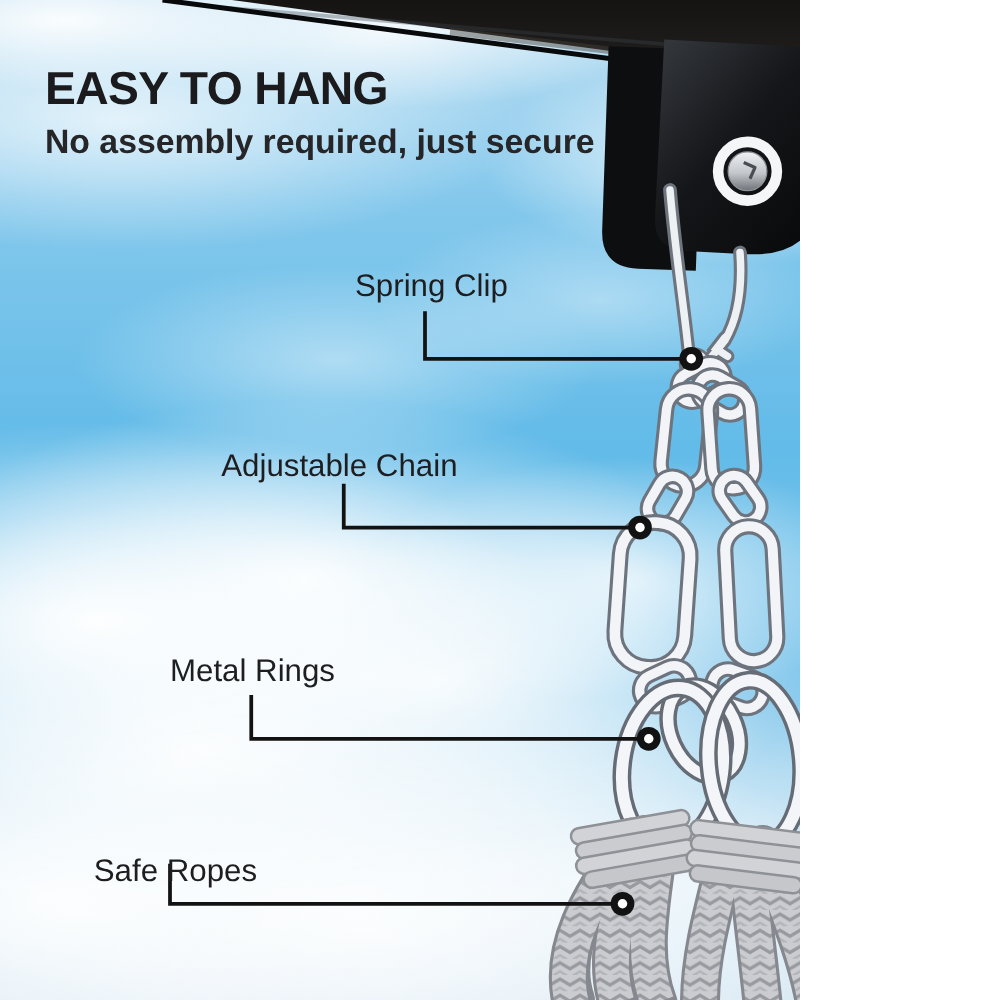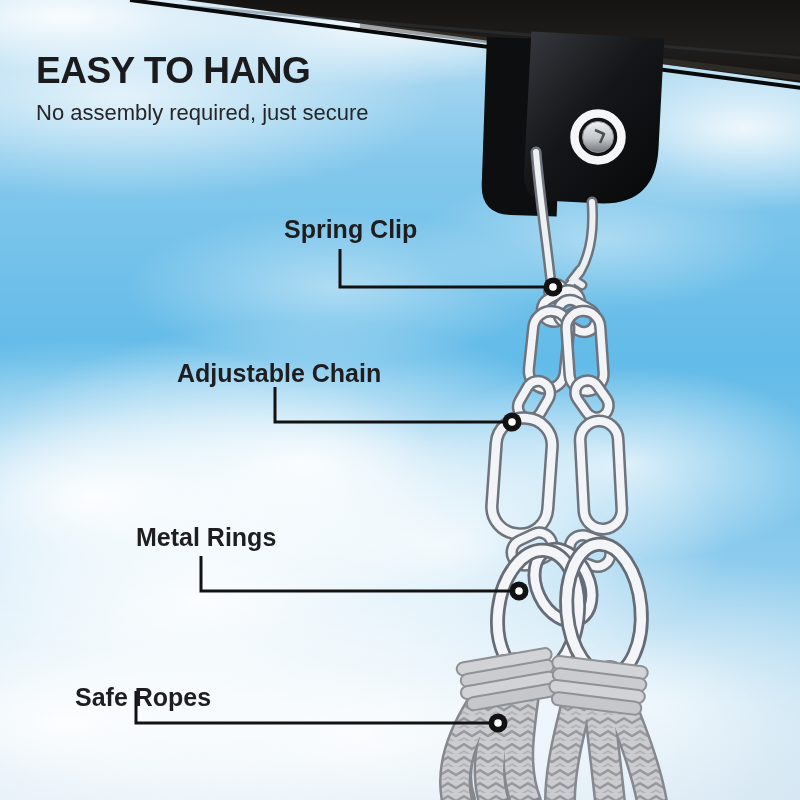--- a/index.html
+++ b/index.html
@@ -1,17 +1,17 @@
 <!DOCTYPE html>
 <html><head>
 <meta charset="utf-8">
 <style>
   html,body{margin:0;padding:0;background:#ffffff;}
   #stage{
-    position:relative;width:800px;height:800px;overflow:hidden;
+    position:relative;width:640px;height:800px;overflow:hidden;
     font-family:"Liberation Sans", sans-serif;
     background:
       radial-gradient(300px 80px at 8% 2%,  rgba(255,255,255,.92), rgba(255,255,255,0) 70%),
       radial-gradient(320px 90px at 48% 3%, rgba(255,255,255,.85), rgba(255,255,255,0) 70%),
       radial-gradient(460px 150px at 15% 12%, rgba(255,255,255,.72), rgba(255,255,255,0) 70%),
       radial-gradient(300px 120px at 93% 16%, rgba(255,255,255,.85), rgba(255,255,255,0) 70%),
       radial-gradient(260px 100px at 75% 30%, rgba(255,255,255,.40), rgba(255,255,255,0) 70%),
       radial-gradient(300px 110px at 42% 36%, rgba(255,255,255,.45), rgba(255,255,255,0) 70%),
       radial-gradient(300px 140px at 78% 58%, rgba(255,255,255,.75), rgba(255,255,255,0) 70%),
       radial-gradient(500px 220px at 12% 62%, rgba(255,255,255,.95), rgba(255,255,255,0) 72%),
@@ -23,24 +23,24 @@
       radial-gradient(480px 200px at 80% 88%, rgba(255,255,255,.70), rgba(255,255,255,0) 75%),
       linear-gradient(180deg,#bfe0f3 0%,#84c8ec 20%,#62bbe8 45%,#8ccbed 70%,#b9dcf0 88%,#cfe3f1 100%);
   }
   #scene{position:absolute;left:0;top:0;}
   .headline{
     position:absolute;left:36px;top:50px;
     font-size:37px;font-weight:700;letter-spacing:-0.5px;color:#1b1b1d;white-space:nowrap;
   }
   .subline{
     position:absolute;left:36px;top:99px;
-    font-size:22px;font-weight:400;line-height:28px;color:#262628;white-space:nowrap;
+    font-size:27px;font-weight:700;line-height:28px;color:#262628;white-space:nowrap;
   }
   .callout-label{
-    position:absolute;font-size:25px;font-weight:700;color:#1e1e20;white-space:nowrap;
+    position:absolute;font-size:25px;font-weight:400;color:#1e1e20;white-space:nowrap;
   }
   #label-spring-clip{left:284px;top:215px;}
   #label-adjustable-chain{left:177px;top:359px;}
   #label-metal-rings{left:136px;top:523px;}
   #label-safe-ropes{left:75px;top:659px;margin-top:24px;}
 </style>
 </head>
 <body>
 
 <div id="stage">

